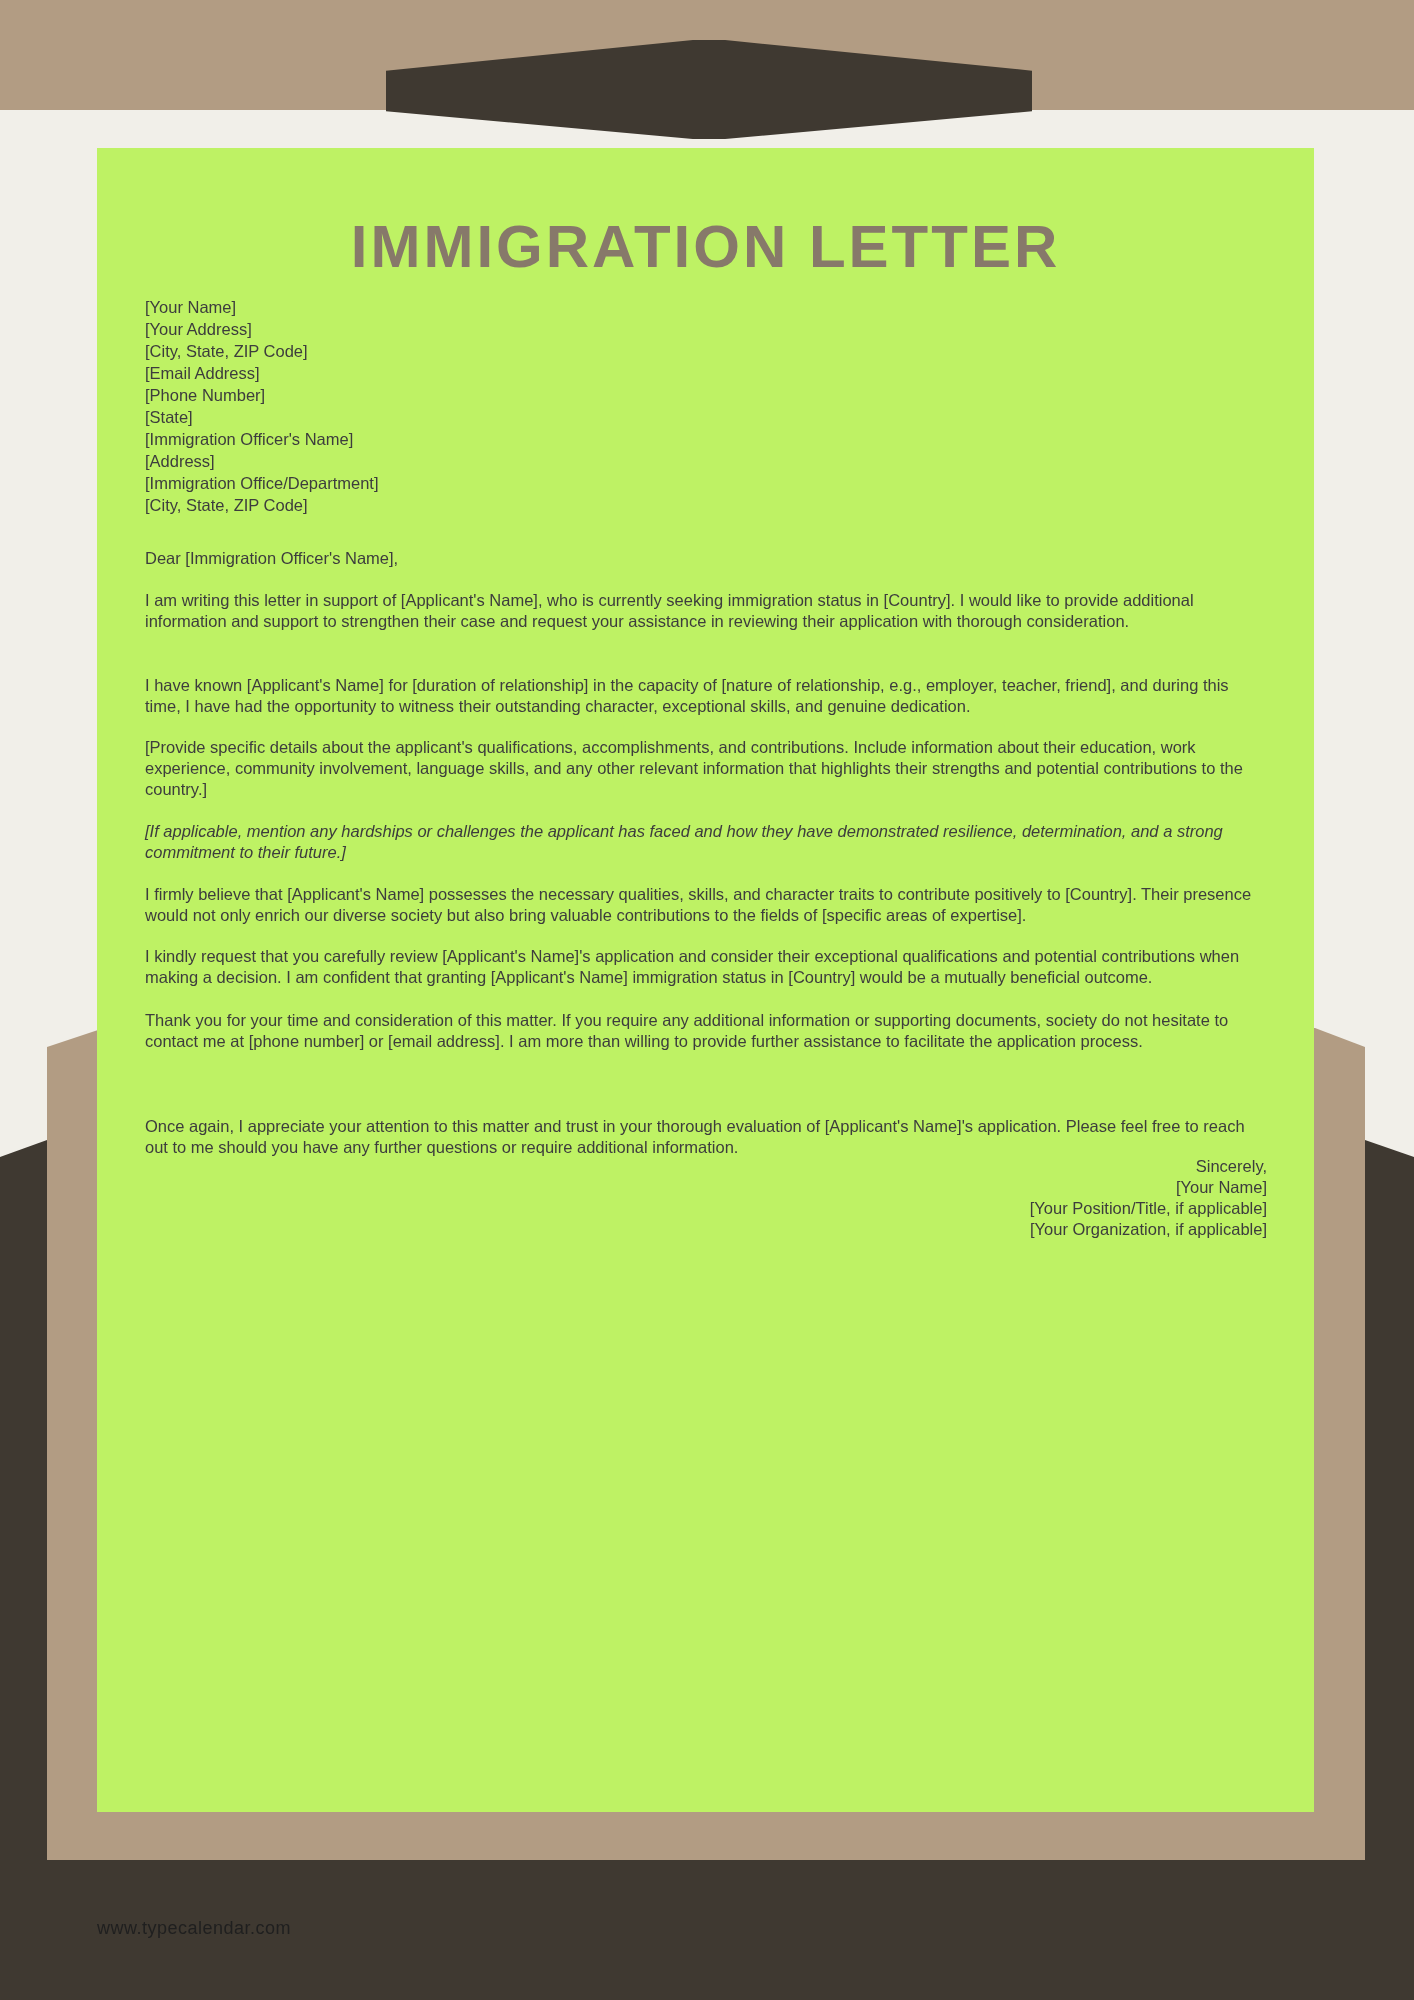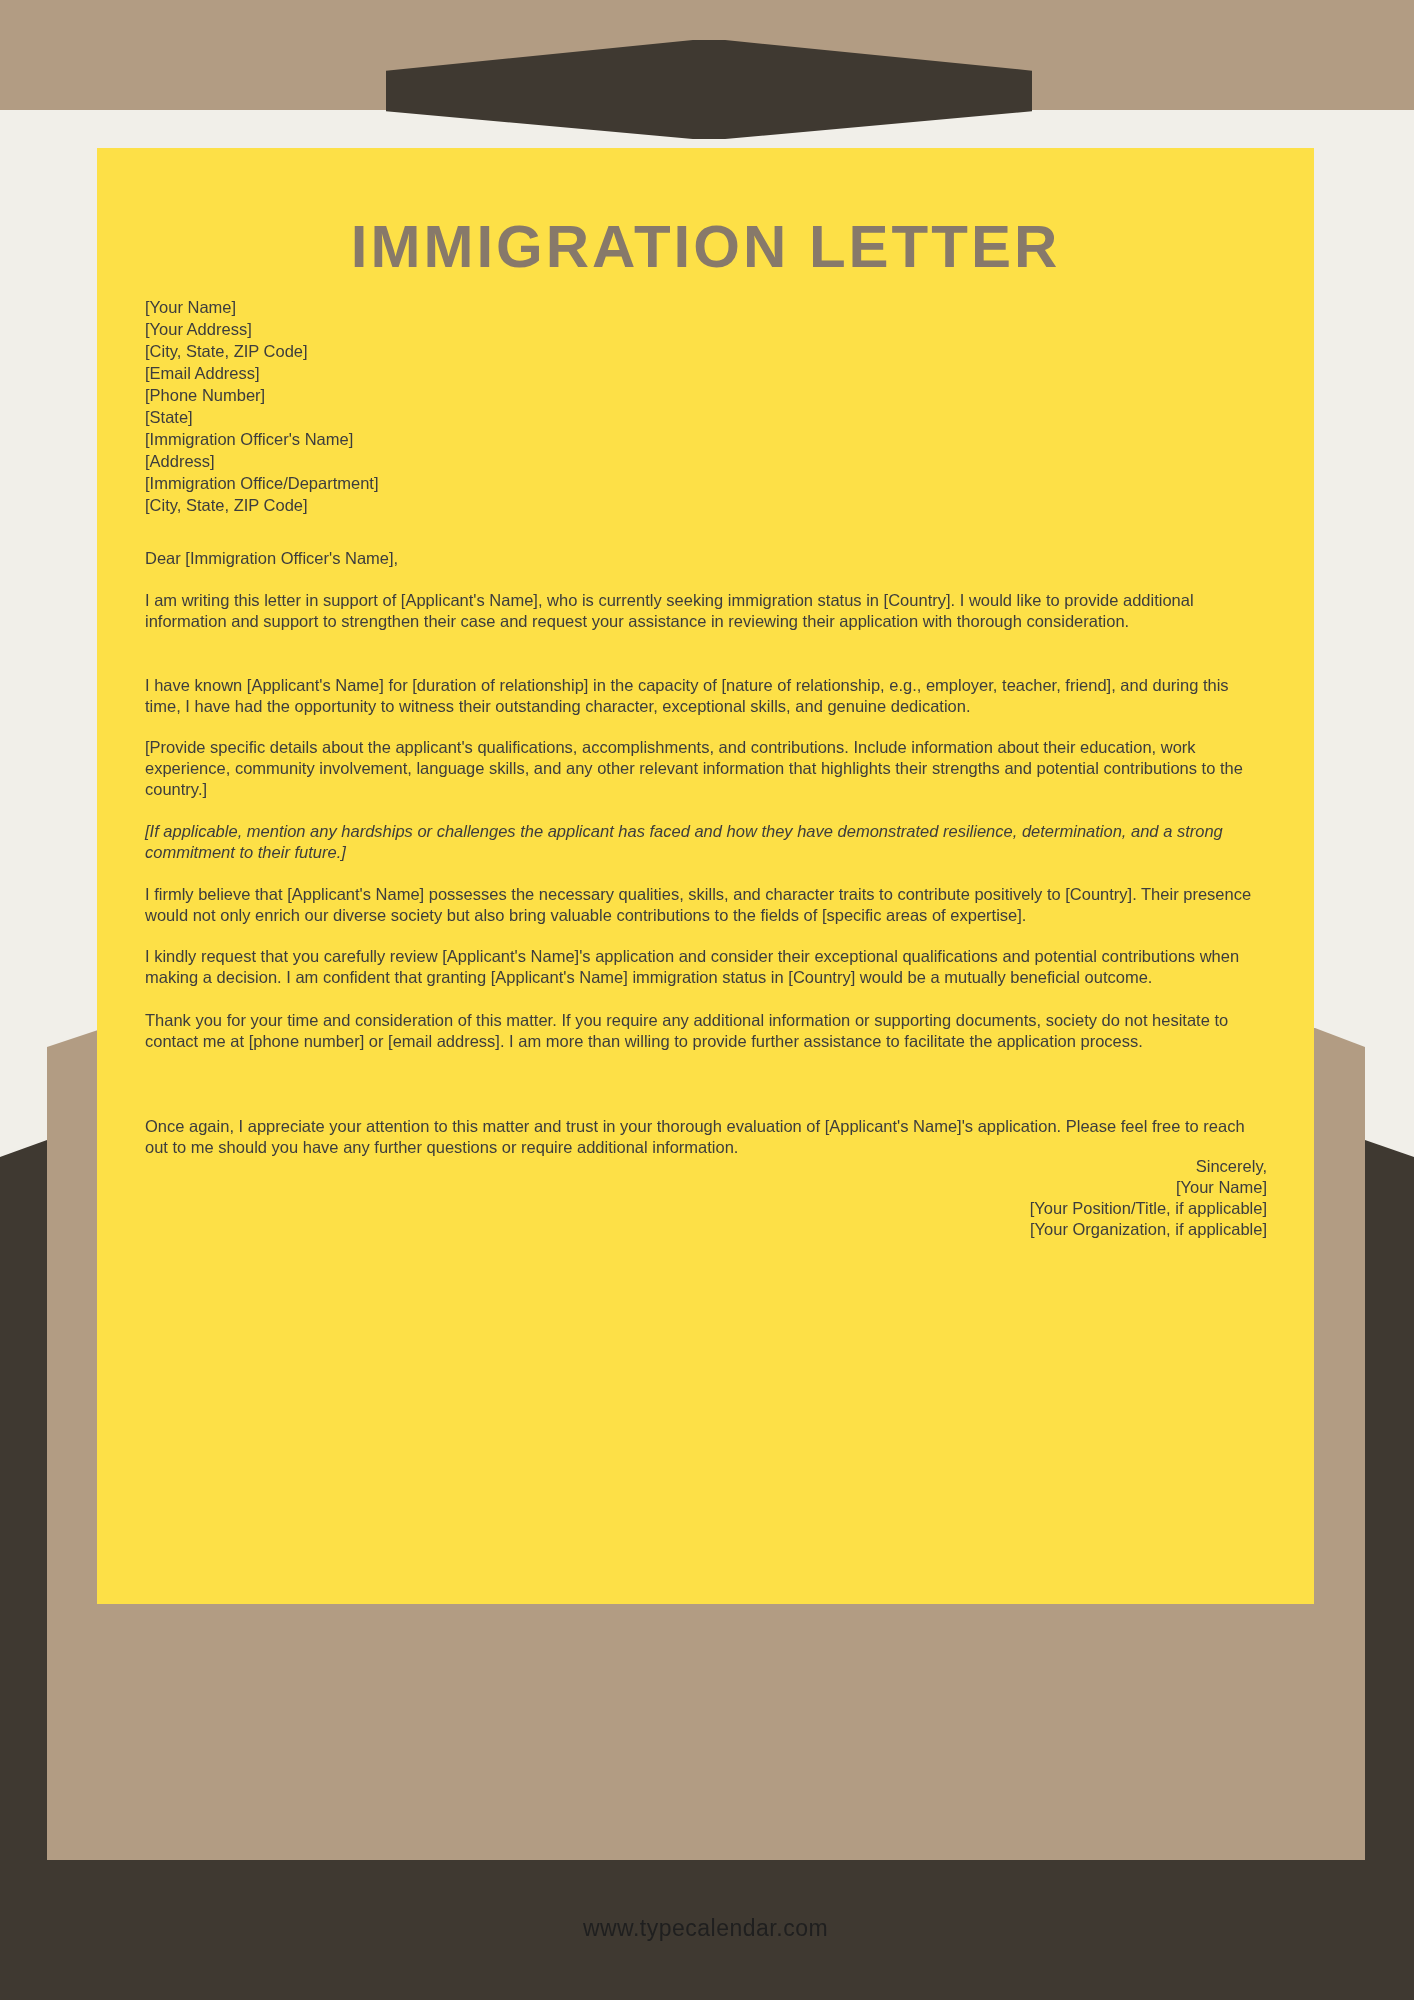--- a/index.html
+++ b/index.html
@@ -32,22 +32,22 @@
   }
   .hex-bottom-tan {
     position: absolute; left: 47px; top: 1028px;
     width: 1318px; height: 832px;
     background: #b29c83;
     clip-path: polygon(0 19px, 51px 2px, 1268px 0, 1318px 19px, 1318px 100%, 0 100%);
   }
   
   .paper {
     position: absolute; left: 97px; top: 148px;
-    width: 1217px; height: 1456px;
-    background: #fde047;
+    width: 1217px; height: 1664px;
+    background: #bef264;
   }
   .title {
     position: absolute; left: 0; right: 0; top: 64px;
     text-align: center;
     font-size: 60px; line-height: 70px;
     font-weight: 700;
     letter-spacing: 3px;
     color: #87796a;
   }
   .block {
@@ -64,22 +64,22 @@
   .p2  { top: 527px; }
   .p3  { top: 589px; }
   .p4  { top: 673px; font-style: italic; }
   .p5  { top: 736px; }
   .p6a { top: 798px; }
   .p6b { top: 862px; }
   .p7  { top: 968px; }
   .closing { top: 1008px; text-align: right; }
   .footer {
     position: absolute; left: 0; right: 0; top: 1764px;
-    text-align: center;
-    font-size: 23px; line-height: 32px;
+    text-align: left;
+    font-size: 18px; line-height: 32px;
     letter-spacing: 0.5px;
     color: #1f1f1f;
   }
 </style>
 </head>
 <body>
 
 <div class="canvas">
 
   <div class="top-band"></div>

